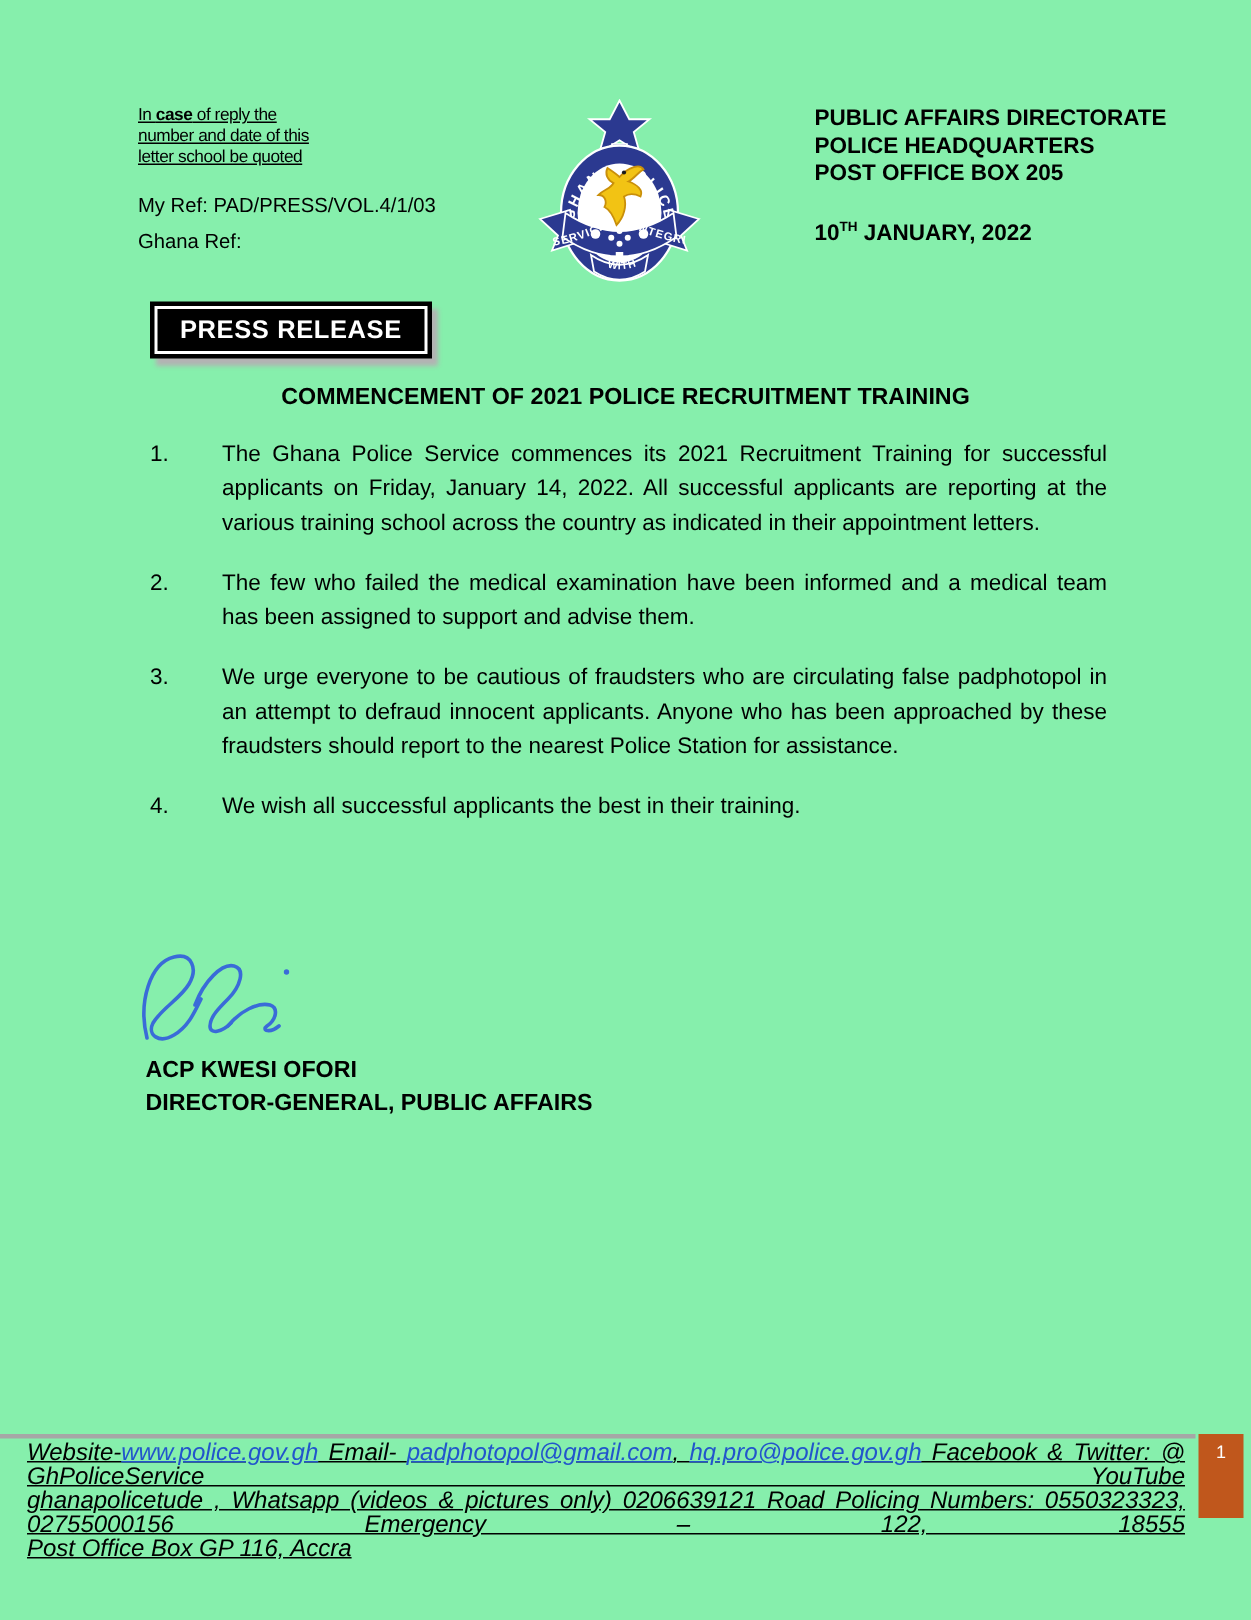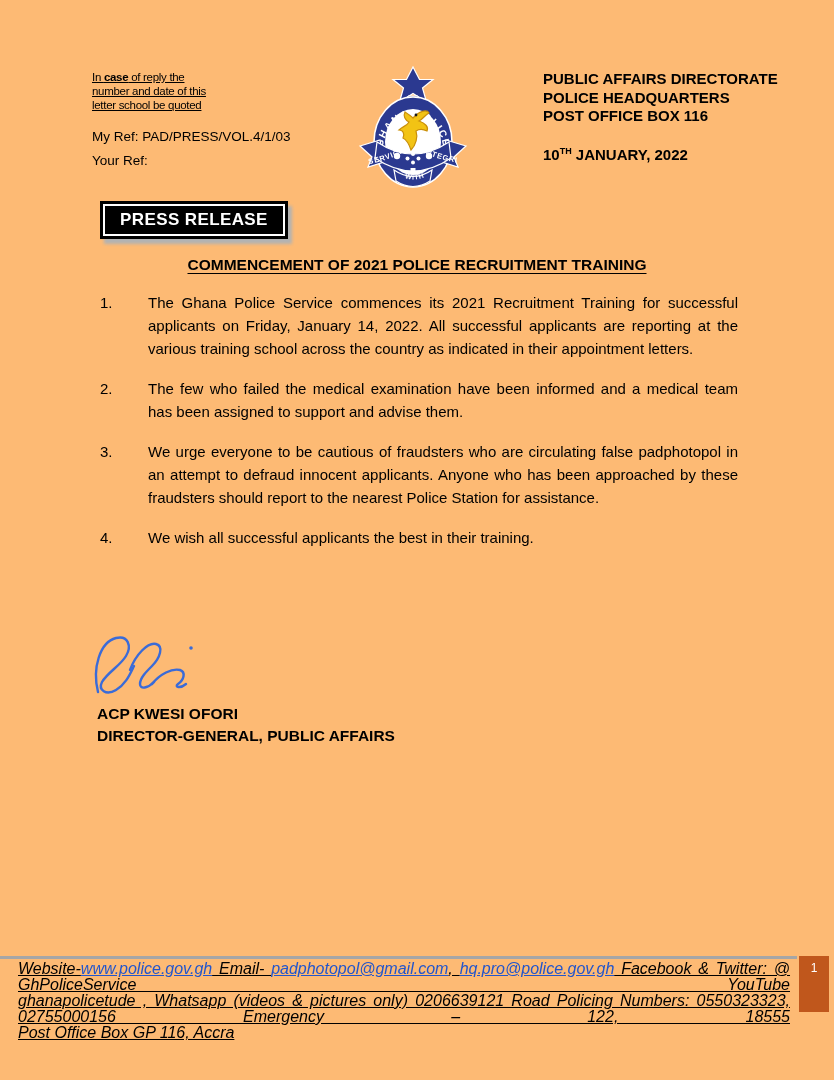--- a/index.html
+++ b/index.html
@@ -1,17 +1,17 @@
 <!DOCTYPE html>
 <html style="--navy: #2B3990; --gold: #F2C314; --gold_dark: #C98F0A; --ink: #3A6BD8; --link: #2255CC; --page_box: #C0571C; --shadow_gray: #B3B3B3; --footer_rule: #A6A6A6;"><head>
 <meta charset="utf-8">
 <style>
   html,body{margin:0;padding:0;background:#e8e8e8;}
   .page{
-    position:relative;width:834px;height:1080px;background:#fdba74;
+    position:relative;width:834px;height:1080px;background:#86efac;
     font-family:"Liberation Sans", sans-serif;color:#000;overflow:hidden;
     margin:0 auto;
   }
   
   .ref-block{position:absolute;left:92px;top:70px;width:200px;}
   .ref-note{font-size:11.5px;line-height:14px;letter-spacing:-0.3px;}
   .ref-note .u{text-decoration:underline;}
   .ref-note b{font-weight:bold;}
   .my-ref{margin-top:17px;font-size:13.5px;}
   .your-ref{margin-top:9px;font-size:13.5px;}
@@ -20,21 +20,21 @@
   
   .addr-block{position:absolute;left:543px;top:70px;font-weight:bold;font-size:15px;line-height:18.5px;}
   .addr-date{margin-top:16px;font-weight:bold;font-size:15px;}
   .addr-date sup{font-size:9px;vertical-align:super;}
   
   .press-box{position:absolute;left:100px;top:201px;background:#000;padding:3px;box-shadow:4px 5px 3px var(--shadow_gray);}
   .press-box-inner{border:2px solid #fff;padding:4px 15px;}
   .press-box-inner span{color:#fff;font-weight:bold;font-size:17px;letter-spacing:0.4px;white-space:nowrap;}
   
   .doc-title{position:absolute;left:0;top:256px;width:100%;text-align:center;font-weight:bold;font-size:15.5px;}
-  .doc-title span{text-decoration:underline;text-underline-offset:3px;margin-top:48px;}
+  .doc-title span{text-underline-offset:3px;margin-top:48px;}
   
   .body-list{position:absolute;left:100px;top:291px;width:638px;font-size:15px;line-height:23px;}
   .item{display:flex;margin-bottom:17px;}
   .item .num{width:48px;flex:none;}
   .item .txt{flex:1;text-align:justify;}
   
   .signature{position:absolute;left:90px;top:630px;width:150px;height:80px;}
   .sig-path{stroke:var(--ink);fill:none;stroke-width:2.4;stroke-linecap:round;stroke-linejoin:round;}
   
   .signatory{position:absolute;left:97px;top:703px;font-weight:bold;font-size:15.5px;line-height:22px;}
@@ -55,21 +55,21 @@
 
 <div class="page">
 
   <div class="ref-block">
     <div class="ref-note">
       <div><span class="u"><span>In </span><b>case</b><span> of reply the</span></span></div>
       <div><span class="u">number and date of this</span></div>
       <div><span class="u">letter school be quoted</span></div>
     </div>
     <div class="my-ref">My Ref: PAD/PRESS/VOL.4/1/03</div>
-    <div class="your-ref">Your Ref:</div>
+    <div class="your-ref">Ghana Ref:</div>
   </div>
 
   <svg class="logo" viewBox="0 0 122 130">
 
     <polygon points="61,1 67.5,13.5 81,13.5 70.5,22 74.5,36 61,27.5 47.5,36 51.5,22 41,13.5 54.5,13.5" fill="var(--navy)" stroke="#fff" stroke-width="1.2"></polygon>
     <polygon points="56,30 66,30 63,42 59,42" fill="var(--navy)" stroke="#fff" stroke-width="1"></polygon>
 
     <ellipse cx="61" cy="76" rx="39" ry="45" fill="var(--navy)" stroke="#fff" stroke-width="1.5"></ellipse>
     <ellipse cx="61" cy="76" rx="28" ry="33" fill="#ffffff"></ellipse>
 
@@ -102,21 +102,21 @@
     <text class="ribbon-text"><textPath href="#ribL" startOffset="2%">SERVICE</textPath></text>
     <path id="ribR" d="M 68 85 Q 86 94 108 97" fill="none"></path>
     <text class="ribbon-text"><textPath href="#ribR" startOffset="8%">INTEGRITY</textPath></text>
     <path id="ribC" d="M 48 110 Q 61 117 76 110" fill="none"></path>
     <text class="ribbon-text-sm"><textPath href="#ribC" startOffset="18%">WITH</textPath></text>
   </svg>
 
   <div class="addr-block">
     <div>PUBLIC AFFAIRS DIRECTORATE</div>
     <div>POLICE HEADQUARTERS</div>
-    <div>POST OFFICE BOX 116</div>
+    <div>POST OFFICE BOX 205</div>
     <div class="addr-date"><span>10</span><sup>TH</sup><span> JANUARY, 2022</span></div>
   </div>
 
   <div class="press-box">
     <div class="press-box-inner">
       <span>PRESS RELEASE</span>
     </div>
   </div>
 
   <div class="doc-title">

